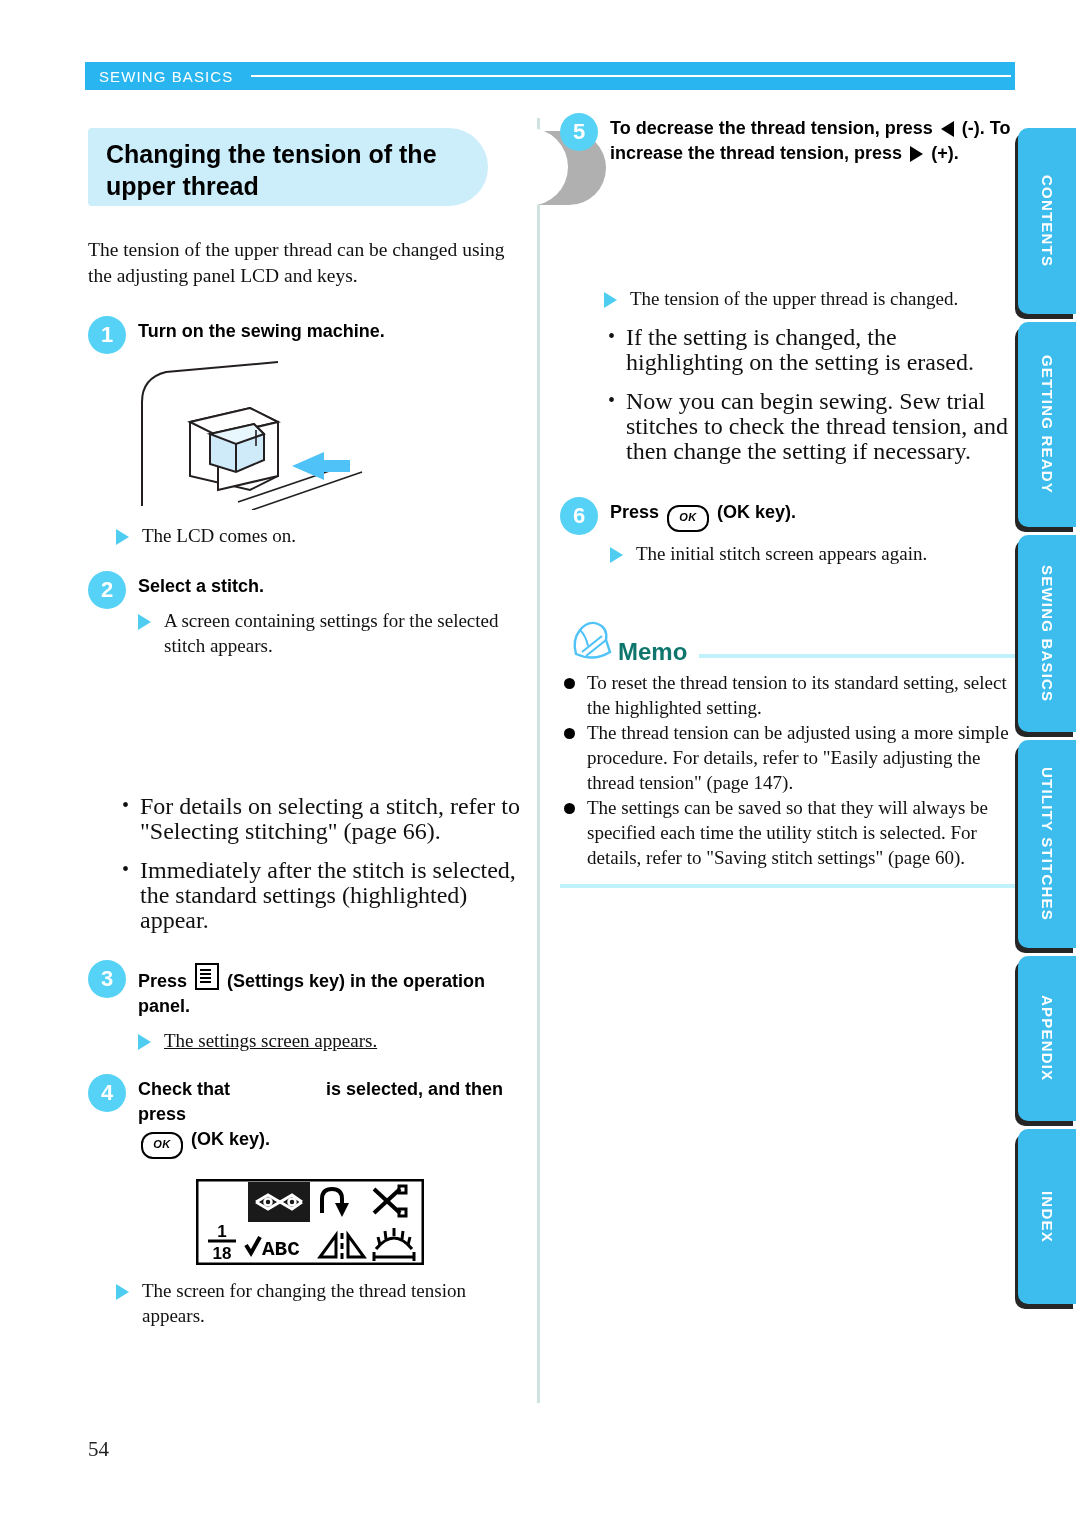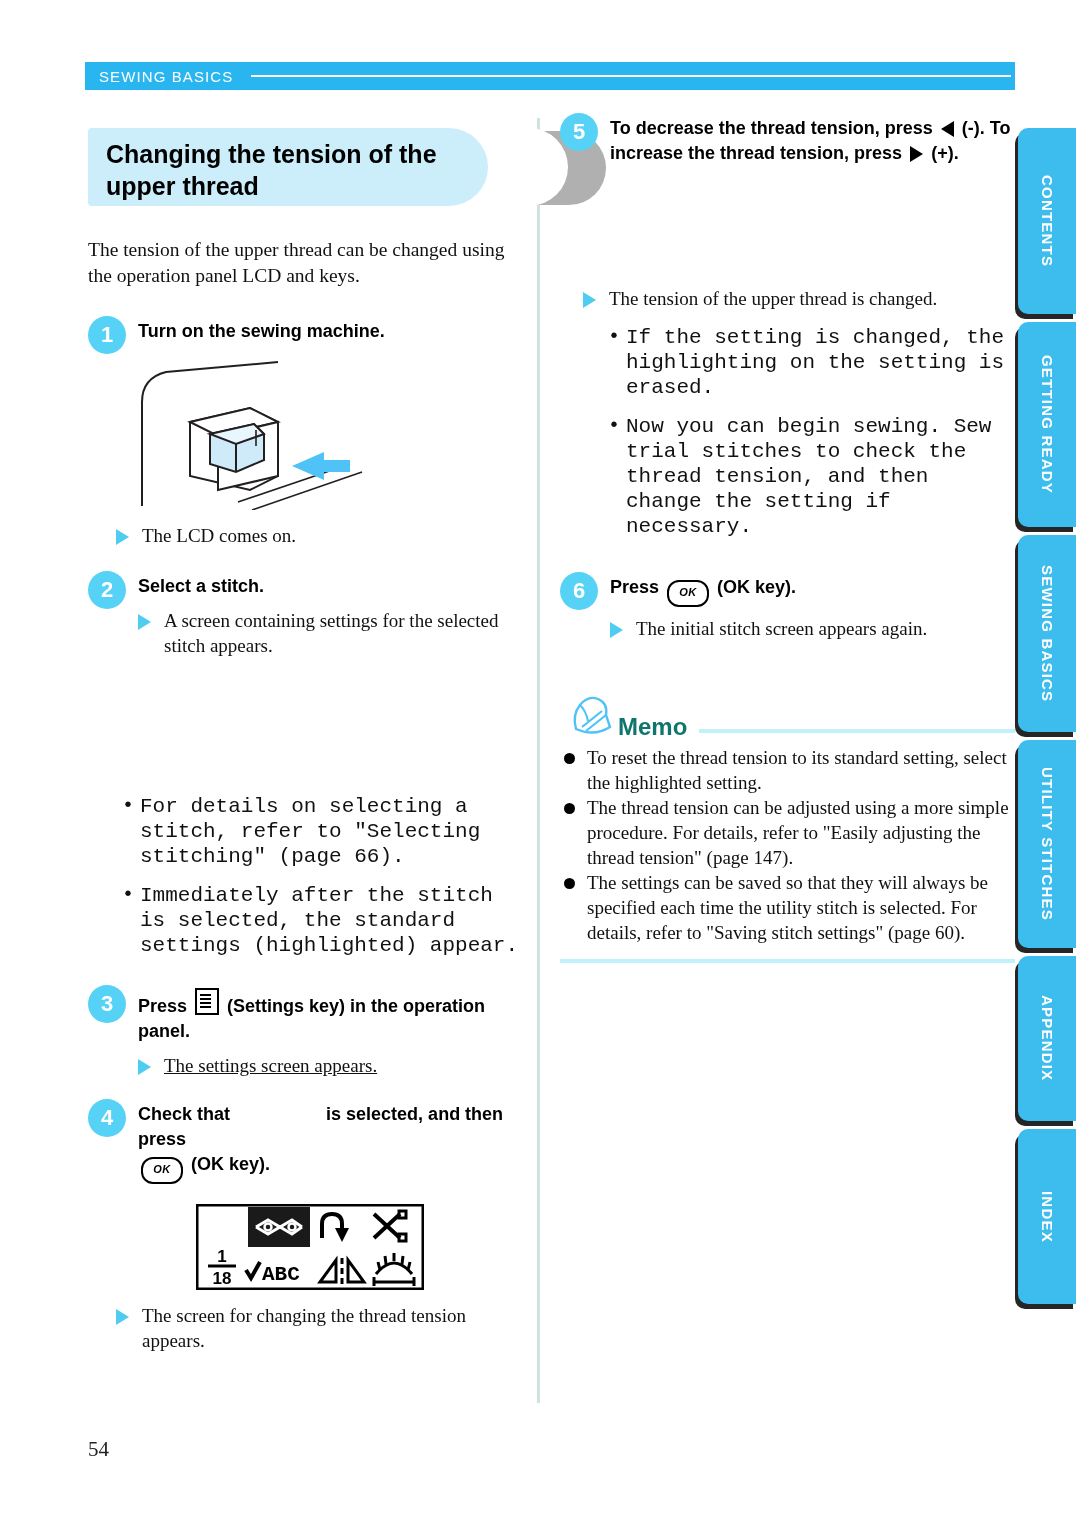--- a/index.html
+++ b/index.html
@@ -63,22 +63,22 @@
 
   
   .result{position:relative;padding-left:26px;font-size:19px;line-height:25px;
           color:#111;margin:9px 0 0 28px;}
   .result .tri{
     position:absolute;left:0;top:6px;width:0;height:0;
     border-left:13px solid #4fcdf0;border-top:8px solid transparent;
     border-bottom:8px solid transparent;
   }
   
-  .bullet{position:relative;padding-left:22px;font-size:21px;line-height:25px;
-          color:#111;margin:14px 0 0 30px;font-family:Liberation Mono, monospace;}
+  .bullet{position:relative;padding-left:22px;font-size:24px;line-height:25px;
+          color:#111;margin:14px 0 0 30px;}
   .bullet:before{content:"\2022";position:absolute;left:4px;top:-1px;font-size:20px;}
 
   
   .ok-key{
     display:inline-block;width:38px;height:23px;border:2px solid #000;
     border-radius:12px;font-family:"Liberation Sans",sans-serif;
     font-size:11px;font-weight:bold;text-align:center;line-height:21px;
     letter-spacing:.5px;vertical-align:-4px;font-style:italic;
   }
   .settings-key{
@@ -148,21 +148,21 @@
 
   <div class="col-left">
 
     <div class="title-wrap">
       <div class="title-shadow"></div>
       <div class="title-white"></div>
       <div class="title-bar"></div>
       <div class="title-text">Changing the tension of the upper thread</div>
     </div>
 
-    <div class="intro">The tension of the upper thread can be changed using the operation panel LCD and keys.</div>
+    <div class="intro">The tension of the upper thread can be changed using the adjusting panel LCD and keys.</div>
 
     <div class="step">
       <div class="step-badge">1</div>
       <div class="step-title">Turn on the sewing machine.</div>
     </div>
 
     <div class="illus-switch">
       <svg width="260" height="150" viewBox="0 0 260 150">
 
         <path d="M24 146 L24 42 Q24 18 48 12 L160 2" fill="none" stroke="#231f20" stroke-width="2"></path>
@@ -295,21 +295,21 @@
         <span>To decrease the thread tension, press</span>
         <span class="tri-left inline-icon"></span>
         <span>(-). To increase the thread tension, press</span>
         <span class="tri-right inline-icon"></span>
         <span>(+).</span>
       </div>
     </div>
 
     <div style="height:105px;"></div>
 
-    <div class="result" style="margin-left:23px;">
+    <div class="result" style="margin-left:44px;">
       <span class="tri"></span>
       <span>The tension of the upper thread is changed.</span>
     </div>
     <div class="bullet" style="margin-left:44px;">If the setting is changed, the highlighting on the setting is erased.</div>
     <div class="bullet" style="margin-left:44px;">Now you can begin sewing. Sew trial stitches to check the thread tension, and then change the setting if necessary.</div>
 
     <div class="step" style="margin-top:32px;">
       <div class="step-badge">6</div>
       <div class="step-title">
         <span>Press</span>

